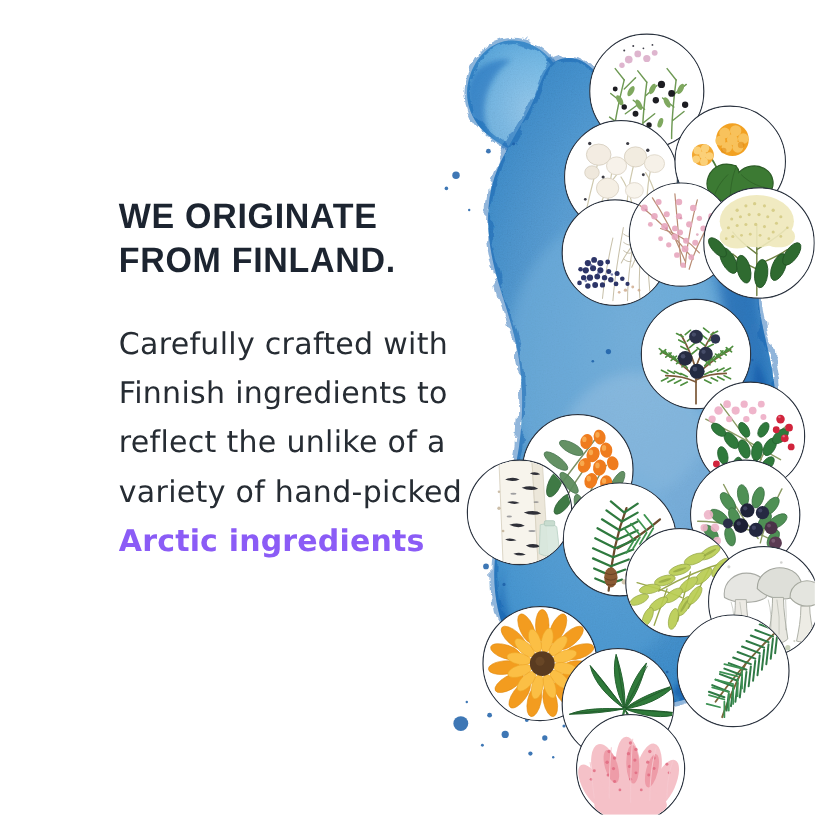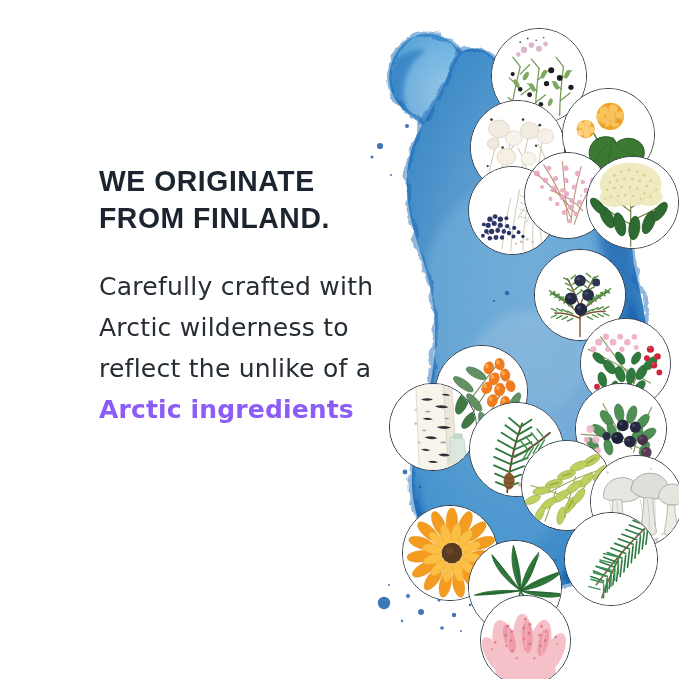--- a/index.html
+++ b/index.html
@@ -66,22 +66,23 @@
 </head>
 <body>
 
 <div id="stage">
 
   <div class="copy">
     <h1 class="headline">WE ORIGINATE
 FROM FINLAND.</h1>
     <p class="body-copy" id="bodyCopy">
         <span class="ln">Carefully crafted with</span>
-        <span class="ln">Arctic wilderness to</span>
+        <span class="ln">Finnish ingredients to</span>
         <span class="ln">reflect the unlike of a</span>
+        <span class="ln">variety of hand-picked</span>
         <span class="ln strong">Arctic ingredients</span>
       </p>
   </div>
 
   <div class="map-wrap">
 
     <svg class="map-svg" viewBox="0 0 379 679" xmlns="http://www.w3.org/2000/svg">
       <defs>
 
         <radialGradient id="wash1" cx="48%" cy="42%" r="68%">

